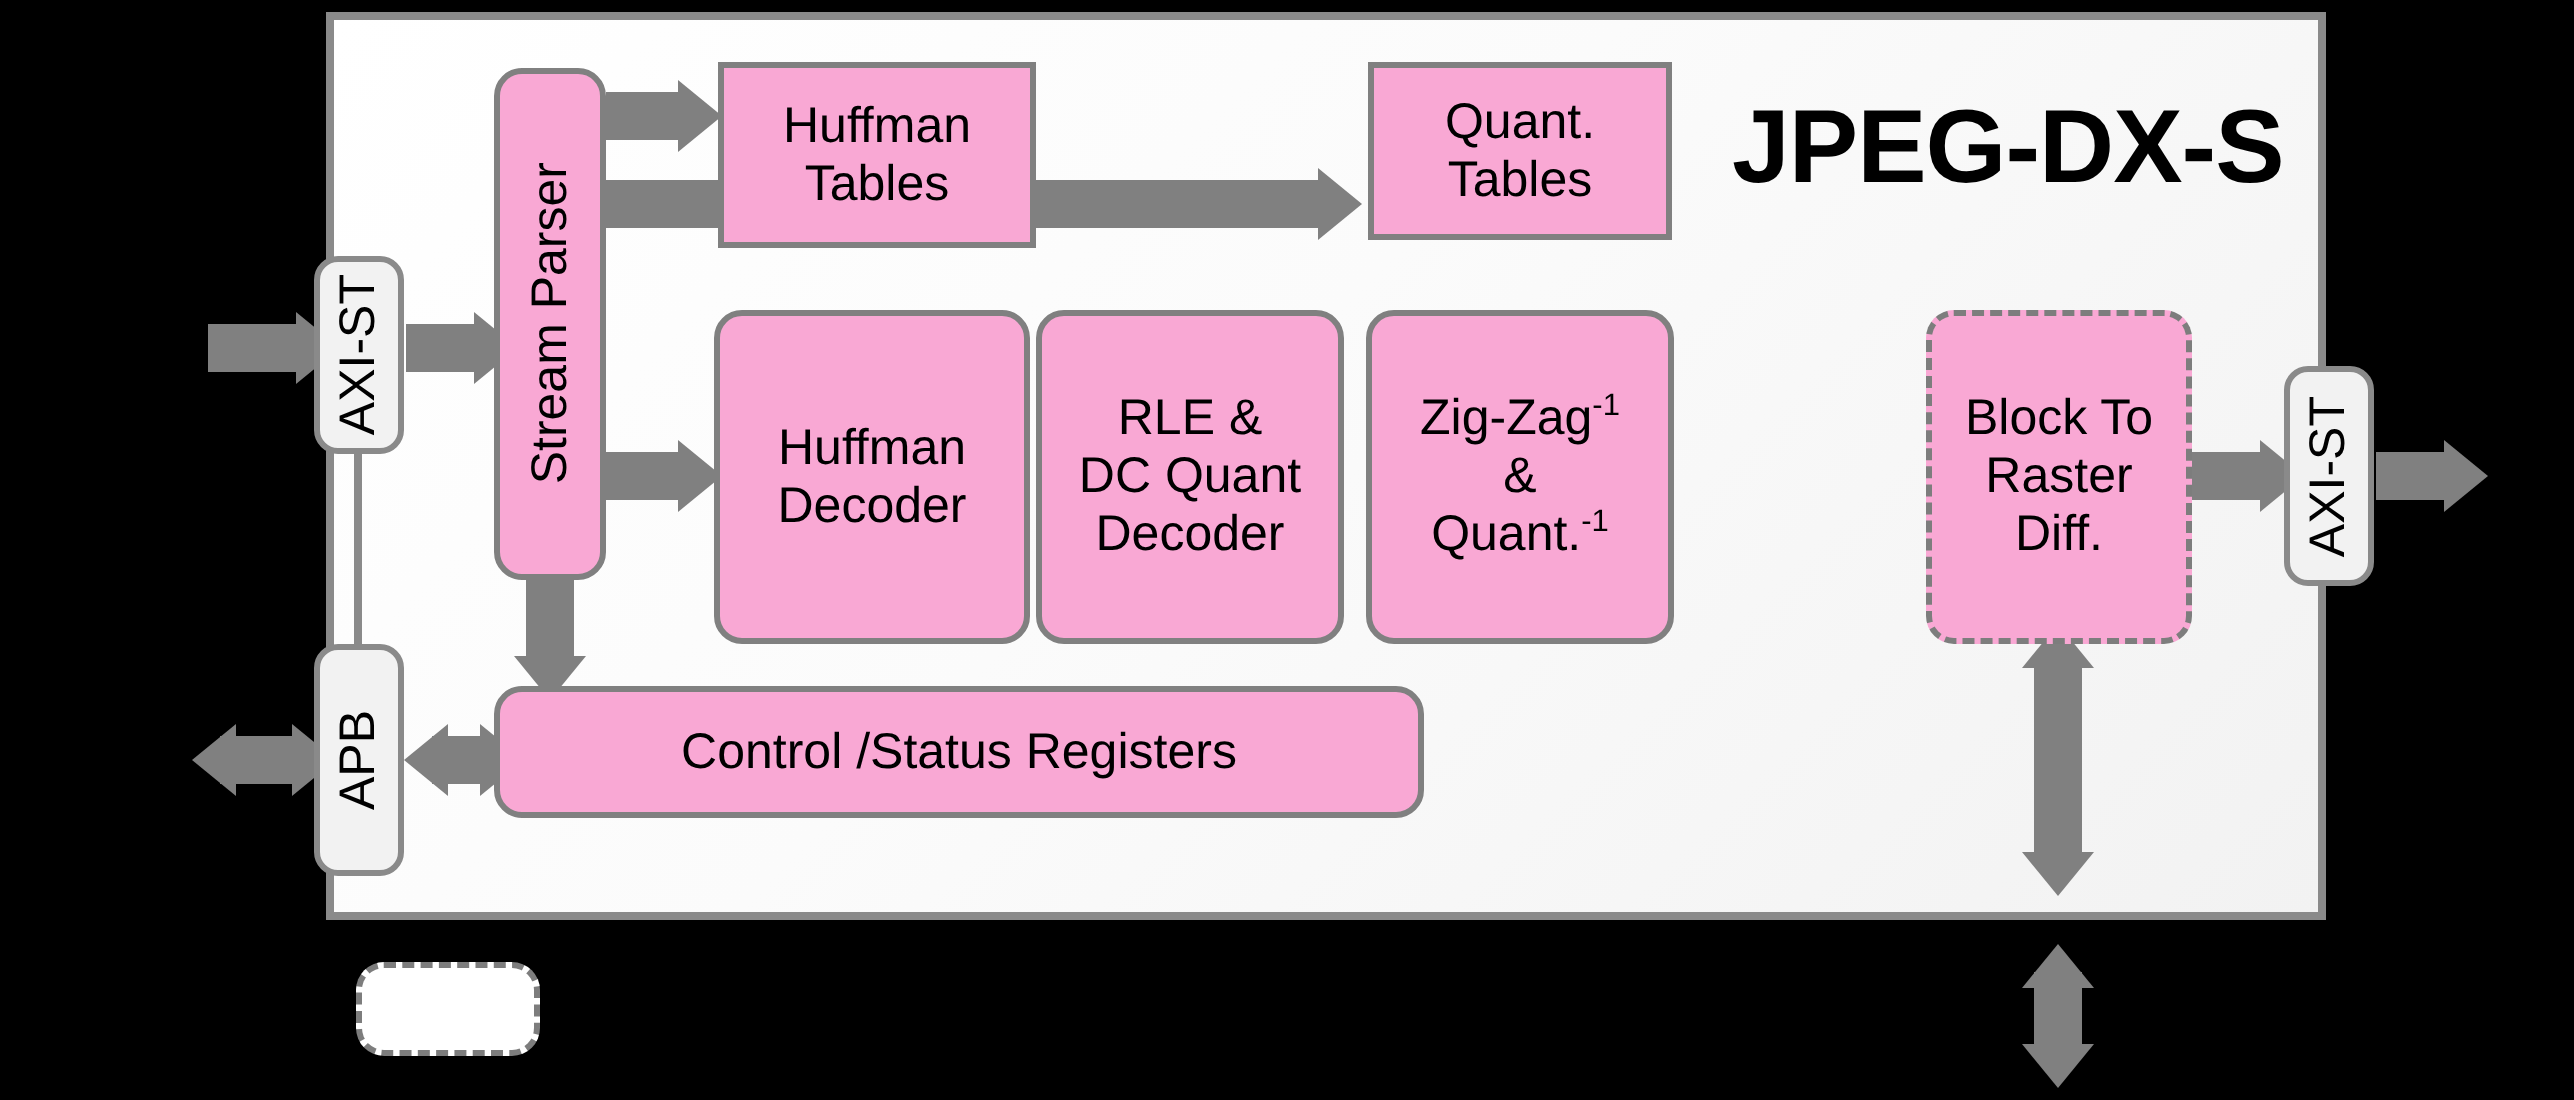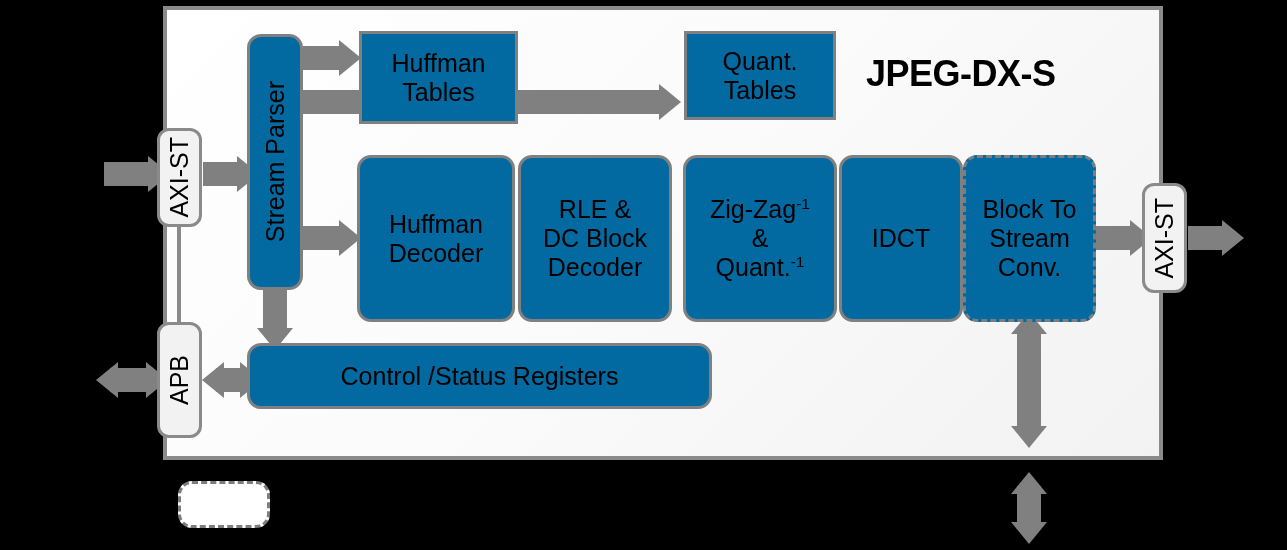--- a/index.html
+++ b/index.html
@@ -8,26 +8,26 @@
     background:#000;overflow:hidden;
     font-family:"Liberation Sans","DejaVu Sans",sans-serif;
   }
   .chip{
     position:absolute;left:163px;top:6px;width:1000px;height:454px;
     background:linear-gradient(135deg,#ffffff 0%,#fbfbfb 45%,#f2f2f2 100%);
     border:4px solid #8a8a8a;box-sizing:border-box;
   }
   .chip-title{
     position:absolute;left:866px;top:44px;width:280px;height:60px;
-    font-size:36px;font-weight:bold;color:#000;letter-spacing:-0.5px;
+    font-size:52px;font-weight:bold;color:#000;letter-spacing:-0.5px;
     line-height:60px;white-space:nowrap;
   }
   
   .blk{
-    position:absolute;box-sizing:border-box;background:#0369a1;
+    position:absolute;box-sizing:border-box;background:#f9a8d4;
     border:3px solid #808080;
     display:flex;align-items:center;justify-content:center;
     text-align:center;color:#000;font-size:25px;line-height:1.16;
   }
   .blk.round{border-radius:14px;}
   .blk.sq{border-radius:0;}
   .blk.dash{border-style:dashed;border-width:3px;border-color:#7d7d7d;}
   .port{
     position:absolute;box-sizing:border-box;
     background:#f2f2f2;border:3px solid #8a8a8a;border-radius:12px;
@@ -124,38 +124,35 @@
     <span class="lbl">Tables</span>
   </div>
 
   <div class="blk round" style="left:357px;top:155px;width:158px;height:167px;flex-direction:column;">
     <span class="lbl">Huffman</span>
     <span class="lbl">Decoder</span>
   </div>
 
   <div class="blk round" style="left:518px;top:155px;width:154px;height:167px;flex-direction:column;">
     <span class="lbl">RLE  &amp;</span>
-    <span class="lbl">DC Block</span>
+    <span class="lbl">DC Quant</span>
     <span class="lbl">Decoder</span>
   </div>
 
   <div class="blk round" style="left:683px;top:155px;width:154px;height:167px;flex-direction:column;">
     <span class="lbl"><span>Zig-Zag</span><sup>-1</sup></span>
     <span class="lbl">&amp;</span>
     <span class="lbl"><span>Quant.</span><sup>-1</sup></span>
   </div>
 
-  <div class="blk round" style="left:839px;top:155px;width:124px;height:167px;">
-    <span>IDCT</span>
-  </div>
 
   <div class="blk round dash" style="left:963px;top:155px;width:133px;height:167px;flex-direction:column;">
     <span class="lbl">Block To</span>
-    <span class="lbl">Stream</span>
-    <span class="lbl">Conv.</span>
+    <span class="lbl">Raster</span>
+    <span class="lbl">Diff.</span>
   </div>
 
   <div class="blk round" style="left:247px;top:343px;width:465px;height:66px;">
     <span>Control /Status Registers</span>
   </div>
 
   <div class="blk round dash" style="left:178px;top:481px;width:92px;height:47px;background:#fff;">
     <span></span>
   </div>
 

